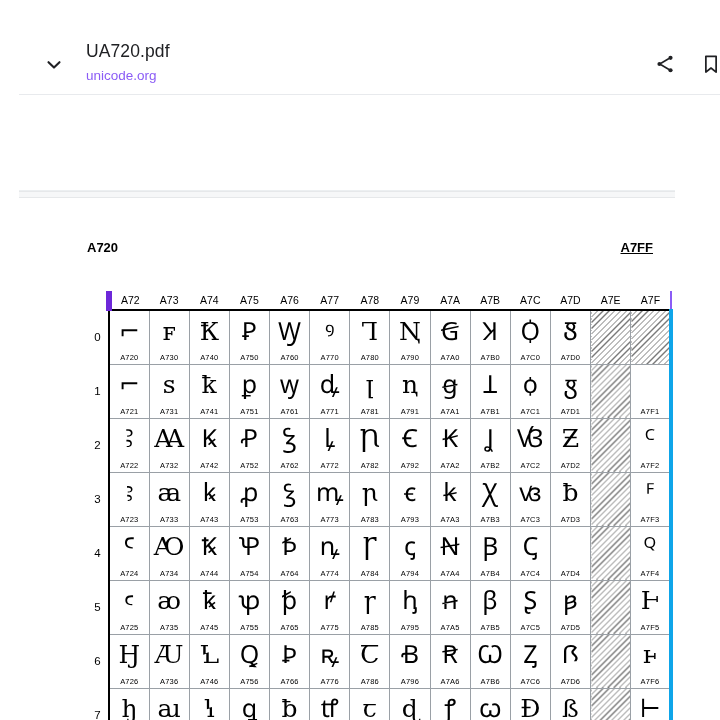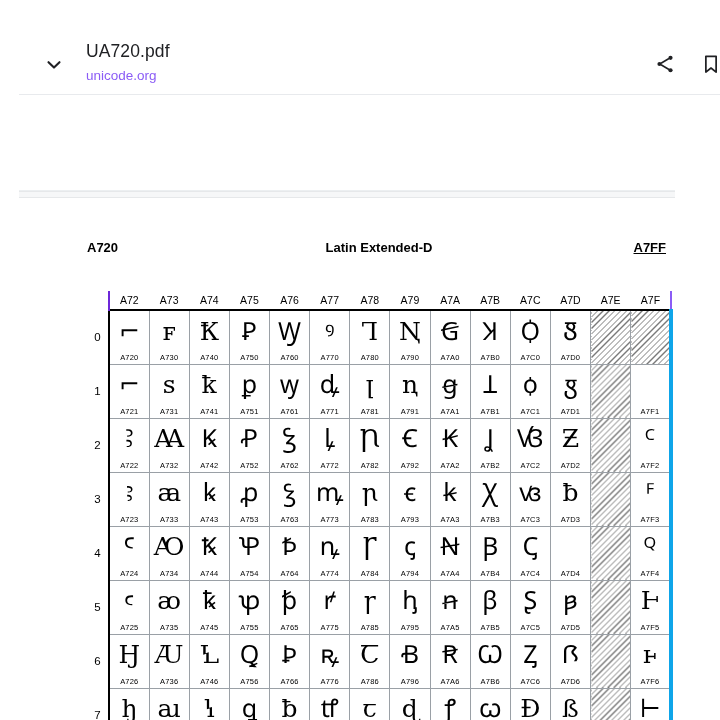--- a/index.html
+++ b/index.html
@@ -66,21 +66,21 @@
   
   .chart-head {
     position:absolute; left:68px; top:42px; width:584px; height:20px;
   }
   .chart-head span {
     font-size:13px; font-weight:bold; color:#000;
     font-family:"Liberation Sans", sans-serif;
   }
   .ch-left  { position:absolute; left:0; top:0; }
   .ch-mid   { position:absolute; left:0; right:0; top:0; text-align:center; }
-  .ch-right { position:absolute; right:5px; top:0;text-decoration:underline; }
+  .ch-right { position:absolute; right:18px; top:0;text-decoration:underline; }
 
   
   .chart-wrap {
     position:absolute; left:68px; top:93px;
     width:584px;
   }
   table.codechart {
     border-collapse:collapse;
     table-layout:fixed;
     width:584px;
@@ -92,21 +92,21 @@
   .colhead-spacer { border:none; background:transparent; height:19px; }
   th.colhead {
     height:19px;
     font-size:10.5px; font-weight:normal; color:#000;
     text-align:center; vertical-align:middle;
     font-family:"Liberation Sans", sans-serif;
     border:none;
     border-left:1px solid #fff;
     padding:0;
   }
-  th.colhead.first { border-left:2px solid #6d28d9; }
+  th.colhead.first { border-left:6px solid #6d28d9; }
   th.colhead.last  { border-right:2px solid #8b5cf6; }
 
   
   td.rowlab {
     font-size:11.5px; color:#000; text-align:center; vertical-align:middle;
     border:none; background:#fff; padding:0;
     font-family:"Liberation Sans", sans-serif;
   }
 
   
@@ -190,21 +190,20 @@
 
   <div class="viewer">
 
     <div class="page-tail"></div>
     <div class="page-gap"></div>
 
     <div class="pdf-page">
 
       <div class="chart-head">
         <span class="ch-left">A720</span>
-        <span class="ch-mid">Latin Extended-D</span>
         <span class="ch-right">A7FF</span>
       </div>
 
       <div class="chart-wrap">
         <table class="codechart">
           <colgroup id="cg">
               <col class="rowlab">
               <col class="cell">
               <col class="cell">
               <col class="cell">

